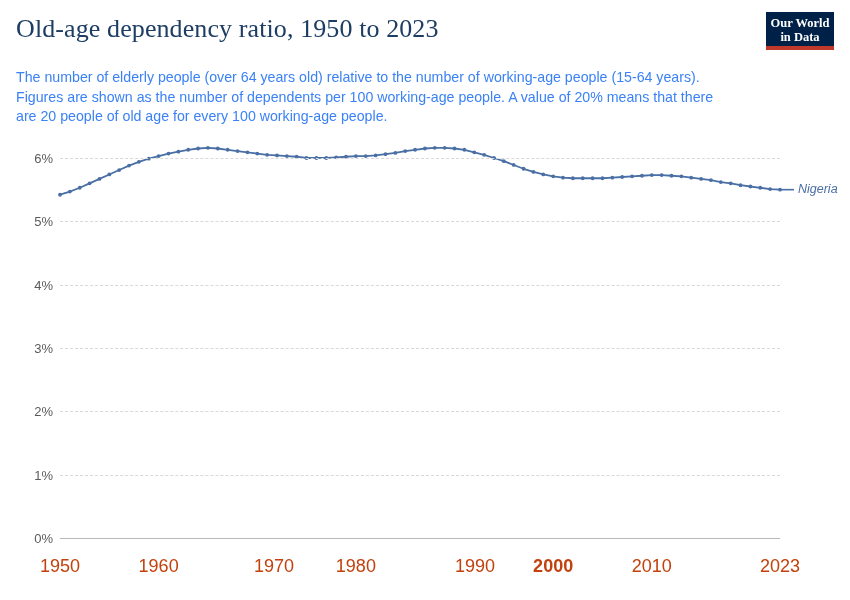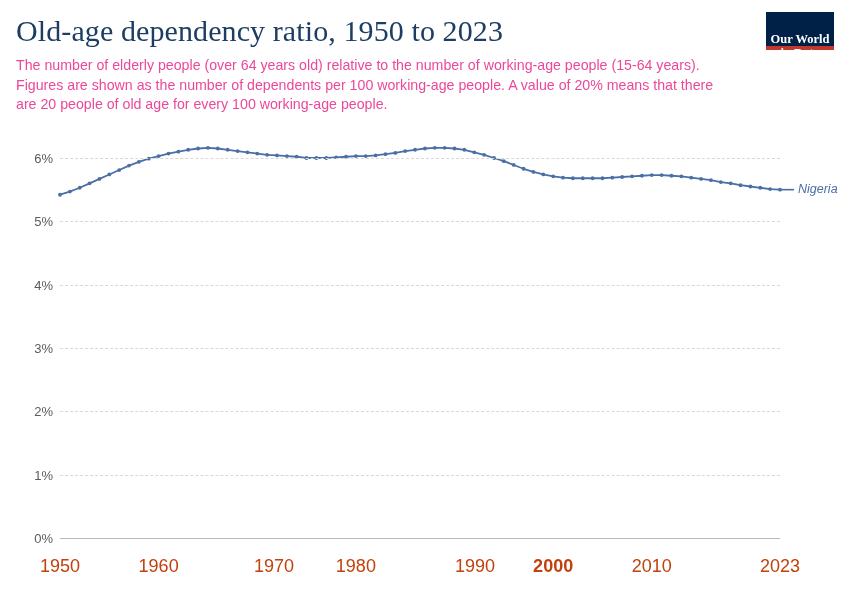--- a/index.html
+++ b/index.html
@@ -17,47 +17,47 @@
   .page {
     position: relative;
     width: 850px;
     height: 600px;
     box-sizing: border-box;
     padding: 14px 16px 0 16px;
   }
   
   .title {
     font-family: "Liberation Serif", serif;
-    font-size: 30px;
+    font-size: 26px;
     font-weight: 400;
     color: #1d3d63;
-    margin: 0 0 8px 0;
+    margin: 0 0 24px 0;
     letter-spacing: 0.1px;
   }
   .subtitle {
     font-size: 14.2px;
     line-height: 19.5px;
-    color: #ec4899;
+    color: #3b82f6;
     max-width: 720px;
     margin: 0;
   }
   .logo {
     position: absolute;
     top: 12px;
     right: 16px;
     width: 68px;
     height: 38px;
     background: #002147;
     color: #ffffff;
     font-family: "Liberation Serif", serif;
     font-weight: 700;
     font-size: 12.5px;
     line-height: 14px;
     text-align: center;
-    padding-top: 20px;
+    padding-top: 4px;
     box-sizing: border-box;
     border-bottom: 4px solid #c0392b;
   }
   .logo .l1, .logo .l2 { display: block; }
 
   
   .chart-wrap {
     position: absolute;
     left: 16px;
     top: 112px;

